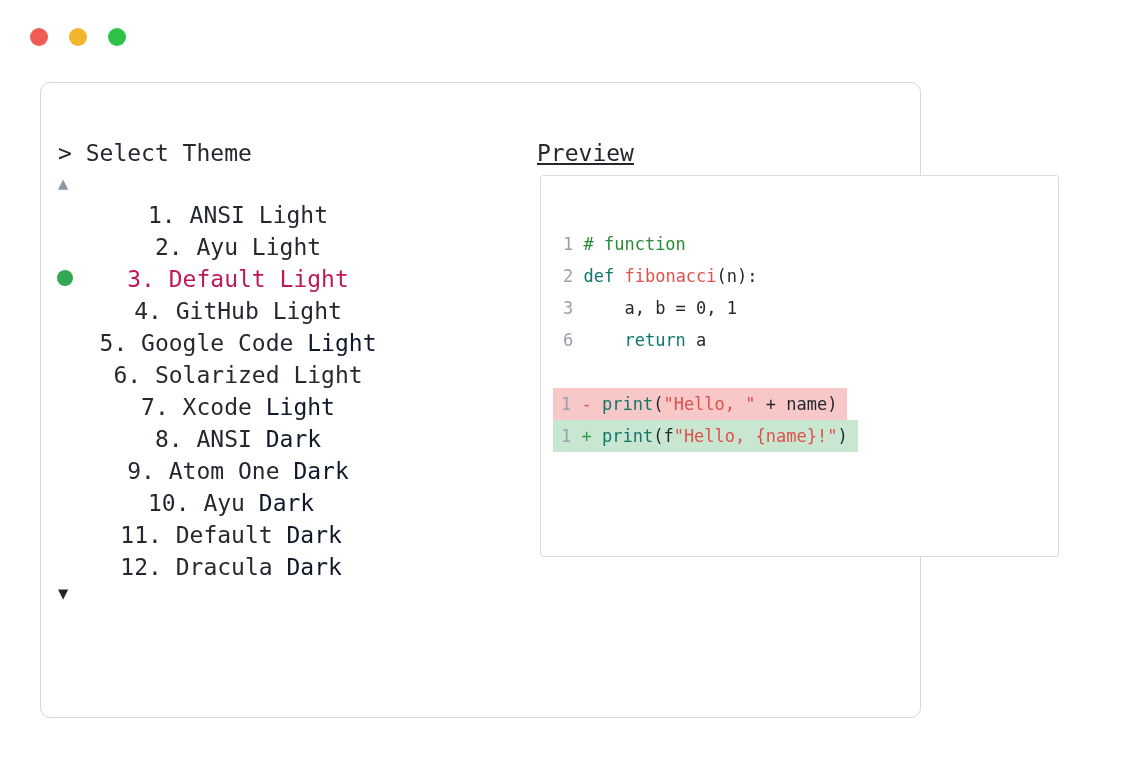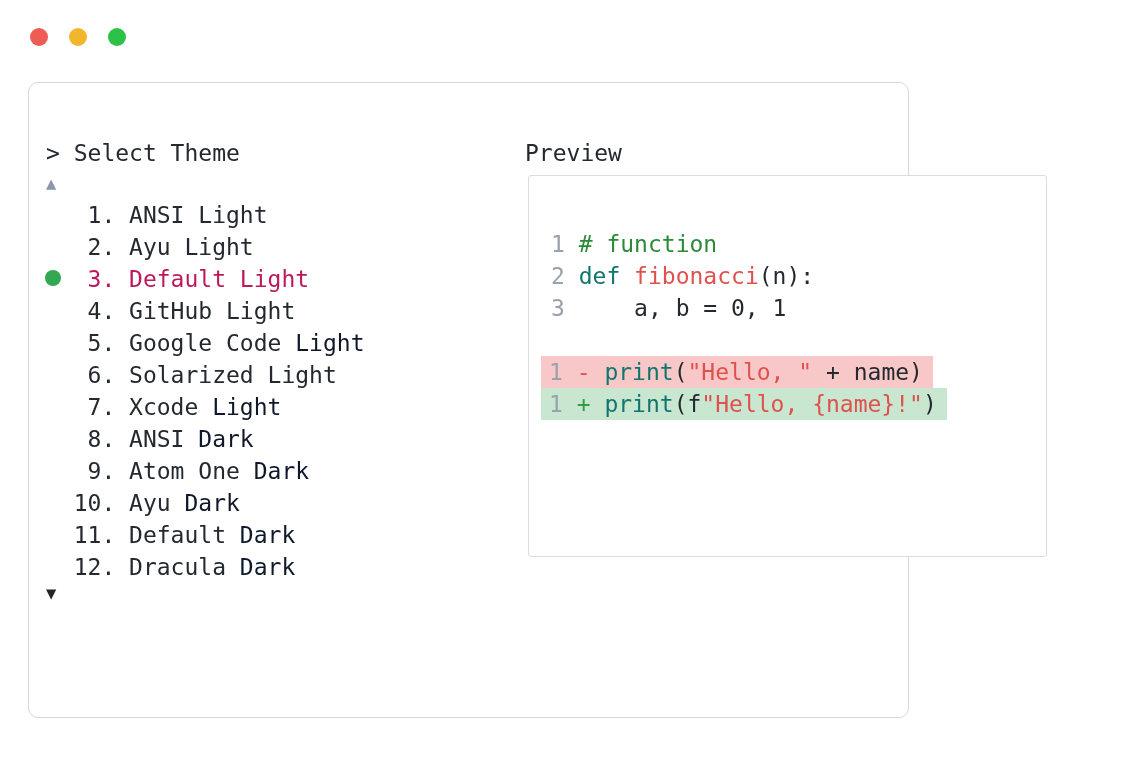--- a/index.html
+++ b/index.html
@@ -7,42 +7,42 @@
     font-family:"DejaVu Sans Mono","Liberation Mono",monospace; }
 
   
   .window-controls { position:absolute; left:30px; top:28px; }
   .dot-btn { position:absolute; width:18px; height:18px; border-radius:50%; top:0; }
   .dot-red    { left:0; }
   .dot-yellow { left:39px; }
   .dot-green  { left:78px; }
 
   
-  .panel { position:absolute; left:28px; top:82px; width:881px; height:636px;
+  .panel { position:absolute; left:40px; top:82px; width:881px; height:636px;
     background:#ffffff; border:1.5px solid #d3d7de; border-radius:10px; }
 
   .mono { font-size:23px; line-height:32px; white-space:pre; color:#24292f; }
 
   .prompt-row   { position:absolute; left:17px; top:54px; }
   .scroll-up    { position:absolute; left:17px; top:84px;  font-size:17px; line-height:32px; color:#8c97a8; }
   .scroll-down  { position:absolute; left:17px; top:494px; font-size:17px; line-height:32px; color:#22262b; }
-  .theme-list   { position:absolute; left:17px; top:116px; }
+  .theme-list   { position:absolute; left:17px; top:116px;text-align:center; }
   .trow { position:relative; height:32px; }
   .trow.selected span { color:#be185d; }
   .sel-dot { position:absolute; left:-1px; top:7px; width:16px; height:16px;
     border-radius:50%; background:#33a852; }
   .muted { color:#0f172a; }
   .hint-row { position:absolute; left:17px; top:558px; color:#a4acba; }
 
   
-  .preview-title { position:absolute; left:496px; top:54px; }
+  .preview-title { position:absolute; left:496px; top:54px;text-decoration:underline; }
   .preview-box { position:absolute; left:499px; top:92px; width:519px; height:382px;
     background:#ffffff; border:1.5px solid #d9dce1; border-radius:3px; overflow:hidden; }
   .code { position:absolute; left:22px; top:52px; }
-  .crow { height:32px; white-space:pre; font-size:23px; line-height:32px; }
+  .crow { height:32px; white-space:pre; font-size:17px; line-height:32px; }
   .lnum { color:#9aa1ac; }
   .tk-plain    { color:#24292f; }
   .tk-comment  { color:#2a8a35; }
   .tk-keyword  { color:#0f766e; }
   .tk-function { color:#df514c; }
   .tk-string   { color:#df514c; }
   .tk-minus    { color:#df514c; }
   .tk-plus     { color:#2f9e44; }
   .diffbg { display:inline-block; margin-left:-10px; padding:0 10px 0 8px; }
   .diffbg.removed { background:#f8c7c7; }
@@ -68,19 +68,20 @@
   <div class="mono scroll-down">▼</div>
 
 
   <div class="mono preview-title">Preview</div>
 
   <div class="preview-box">
     <div class="code" id="code-lines">
         <div class="crow"><span class="lnum">1 </span><span class="tk-comment"># function</span></div>
         <div class="crow"><span class="lnum">2 </span><span class="tk-keyword">def</span><span class="tk-plain"> </span><span class="tk-function">fibonacci</span><span class="tk-plain">(n):</span></div>
         <div class="crow"><span class="lnum">3 </span><span class="tk-plain">    a, b = 0, 1</span></div>
+        <div class="crow"><span class="lnum">6 </span><span class="tk-plain">    </span><span class="tk-keyword">return</span><span class="tk-plain"> a</span></div>
         <div class="crow"></div>
         <div class="crow"><span class="diffbg removed"><span class="lnum">1 </span><span class="tk-minus">- </span><span class="tk-keyword">print</span><span class="tk-plain">(</span><span class="tk-string">"Hello, "</span><span class="tk-plain"> + name)</span></span></div>
         <div class="crow"><span class="diffbg added"><span class="lnum">1 </span><span class="tk-plus">+ </span><span class="tk-keyword">print</span><span class="tk-plain">(f</span><span class="tk-string">"Hello, {name}!"</span><span class="tk-plain">)</span></span></div>
       </div>
   </div>
 
 </div>
 
 </body></html>

